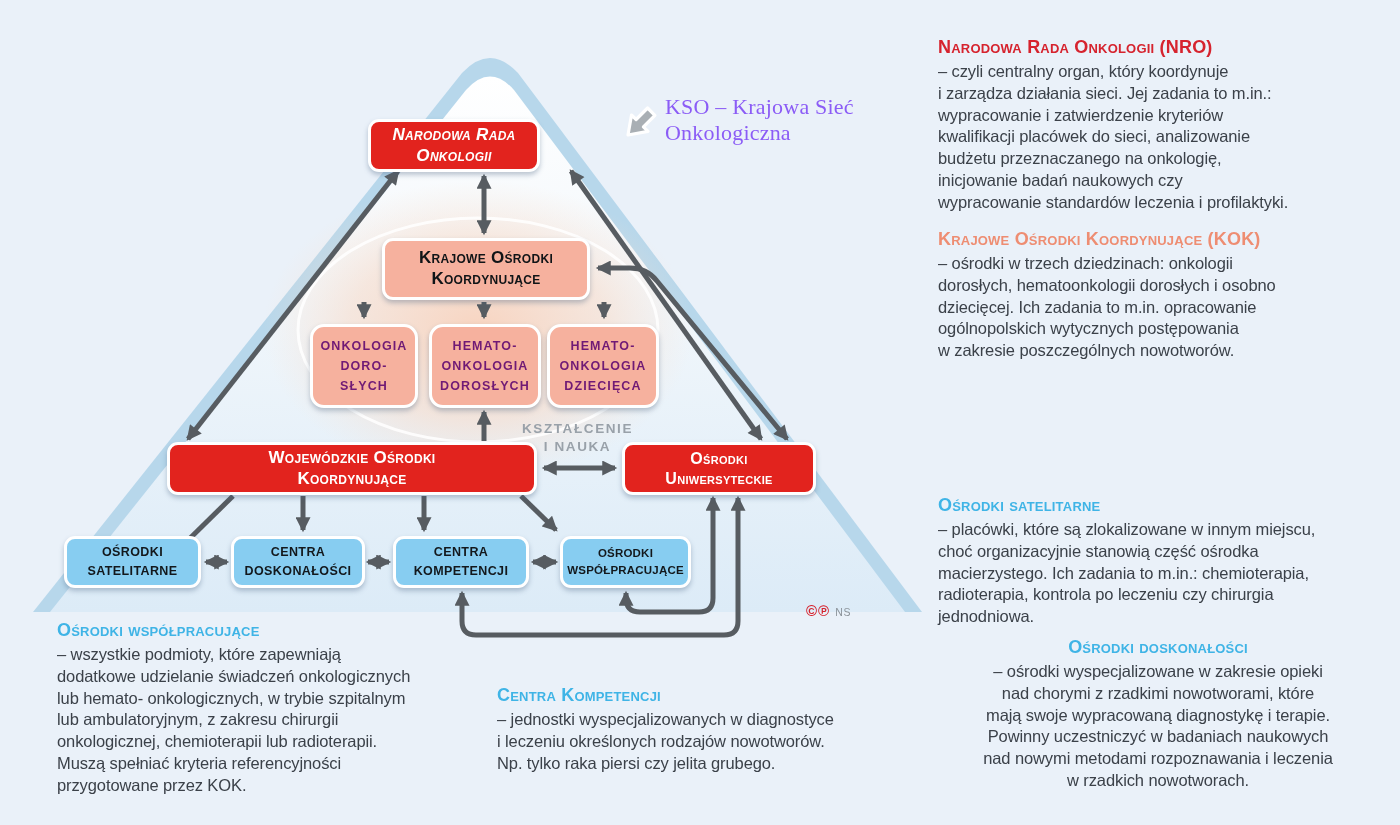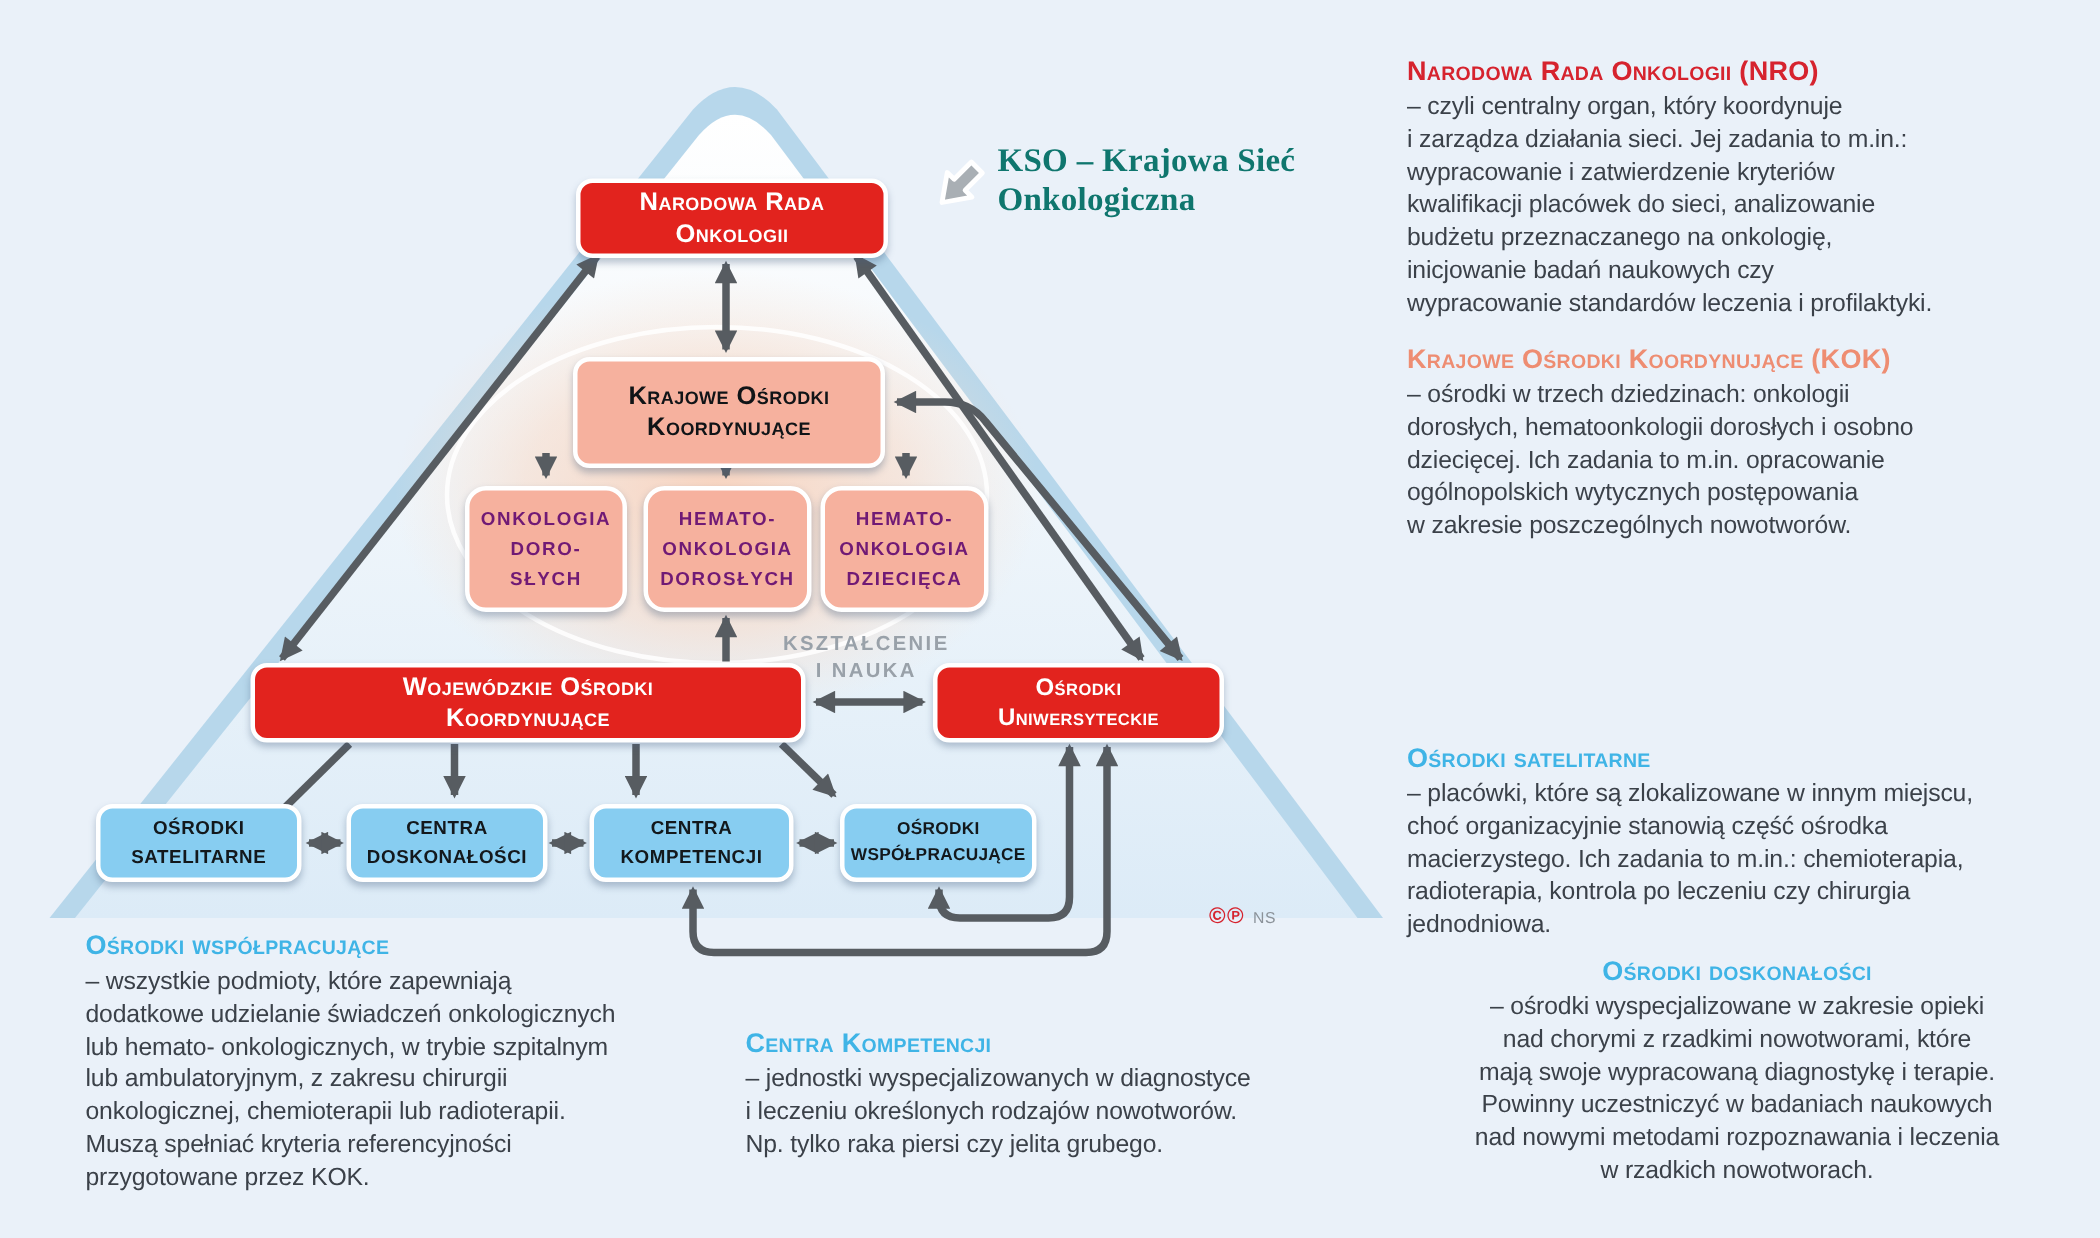--- a/index.html
+++ b/index.html
@@ -35,21 +35,21 @@
     white-space:pre-line;
   }
   .ksz-label{
     font-size:13.5px;line-height:1.3;letter-spacing:1.6px;color:#99a1a9;
     font-weight:bold;text-align:center;white-space:pre-line;
   }
 
   
   .kso-title{
     font-family:"Liberation Serif","DejaVu Serif",serif;
-    font-weight:bold;font-size:22px;line-height:26px;color:#0f766e;
+    font-weight:normal;font-size:22px;line-height:26px;color:#8b5cf6;
     white-space:pre-line;letter-spacing:.2px;
   }
 
   
   .note{position:absolute;width:440px;}
   .note h3{
     margin:0 0 3px 0;font-size:18px;line-height:22px;font-weight:bold;
     font-variant:small-caps;letter-spacing:.2px;
   }
   .note p{
@@ -111,26 +111,26 @@
       <path d="M 738 498 L 738 621 Q 738 635 724 635 L 476 635 Q 462 635 462 621 L 462 593" marker-start="url(#ah)" marker-end="url(#ah)"></path>
     </g>
   </svg>
 
   <svg class="abs" style="left:619px;top:98px;z-index:3;" width="46" height="46" viewBox="0 0 46 46">
     <polygon points="9,37 12.5,17 17.1,21.5 28.6,10 35.9,17.3 24.4,28.8 29,33.4" fill="#a9afb4" stroke="#ffffff" stroke-width="3.2" stroke-linejoin="round"></polygon>
   </svg>
   <div class="abs kso-title" style="left:665px;top:94px;width:250px;z-index:3;">KSO – Krajowa Sieć
 Onkologiczna</div>
 
-  <div class="dbox red" style="left:384px;top:119px;width:208px;height:53px;">
+  <div class="dbox red" style="left:368px;top:119px;width:172px;height:53px;font-style:italic;">
     <span class="caps-label">Narodowa Rada
 Onkologii</span>
   </div>
 
-  <div class="dbox salmon" style="left:382px;top:238px;width:208px;height:74px;">
+  <div class="dbox salmon" style="left:382px;top:238px;width:208px;height:62px;">
     <span class="caps-label">Krajowe Ośrodki
 Koordynujące</span>
   </div>
 
   <div class="dbox salmon" style="left:310px;top:324px;width:108px;height:84px;border-radius:14px;">
     <span class="spec-label">ONKOLOGIA
 DORO-
 SŁYCH</span>
   </div>
   <div class="dbox salmon" style="left:429px;top:324px;width:112px;height:84px;border-radius:14px;">

